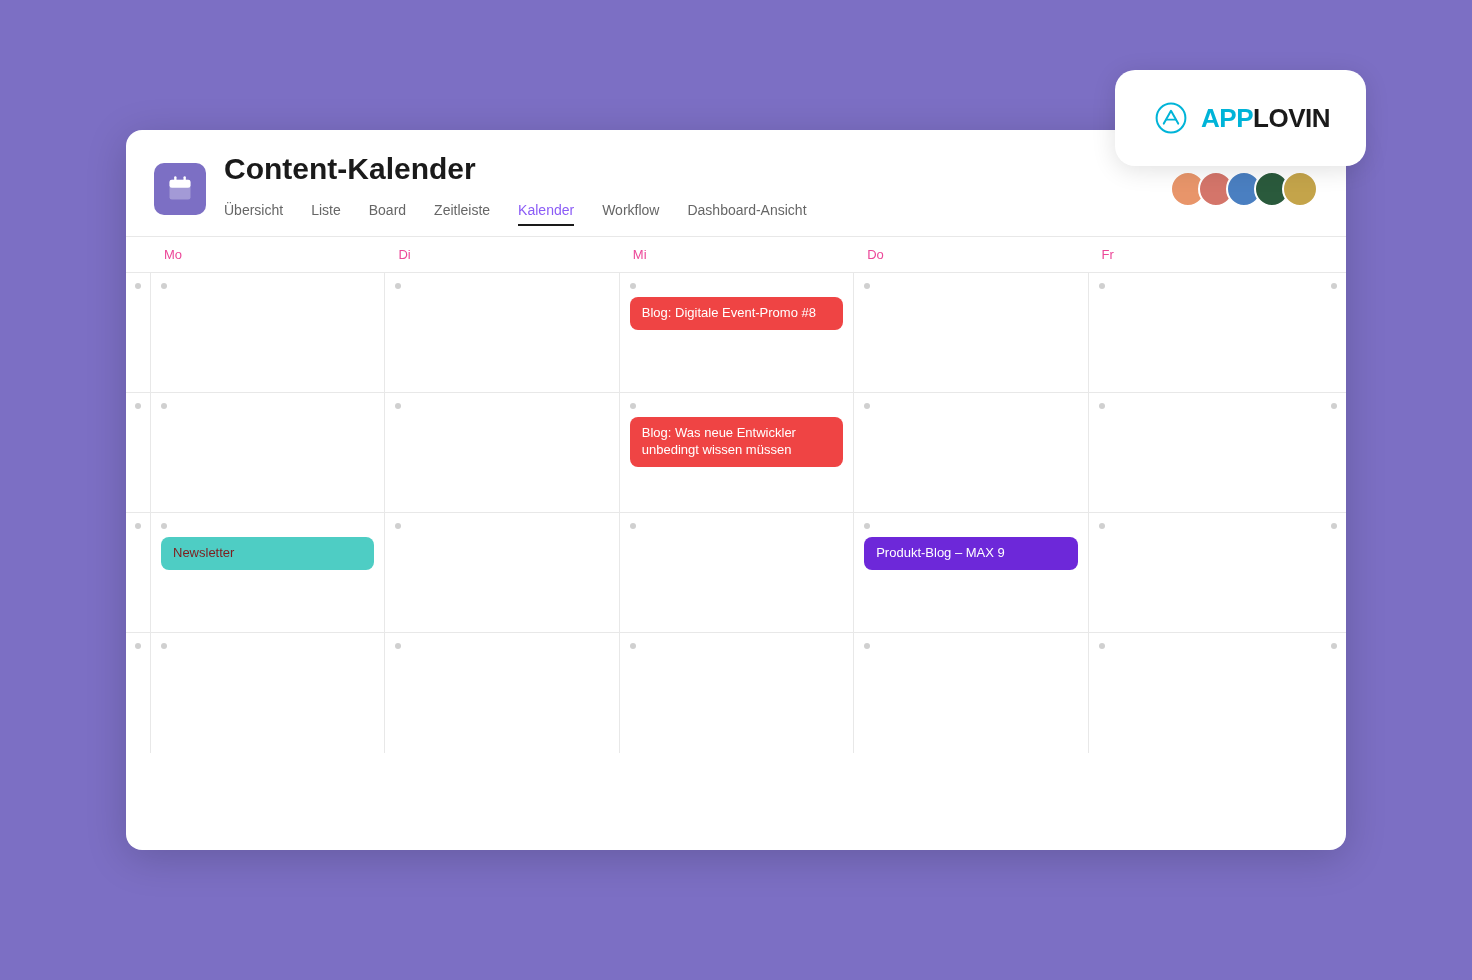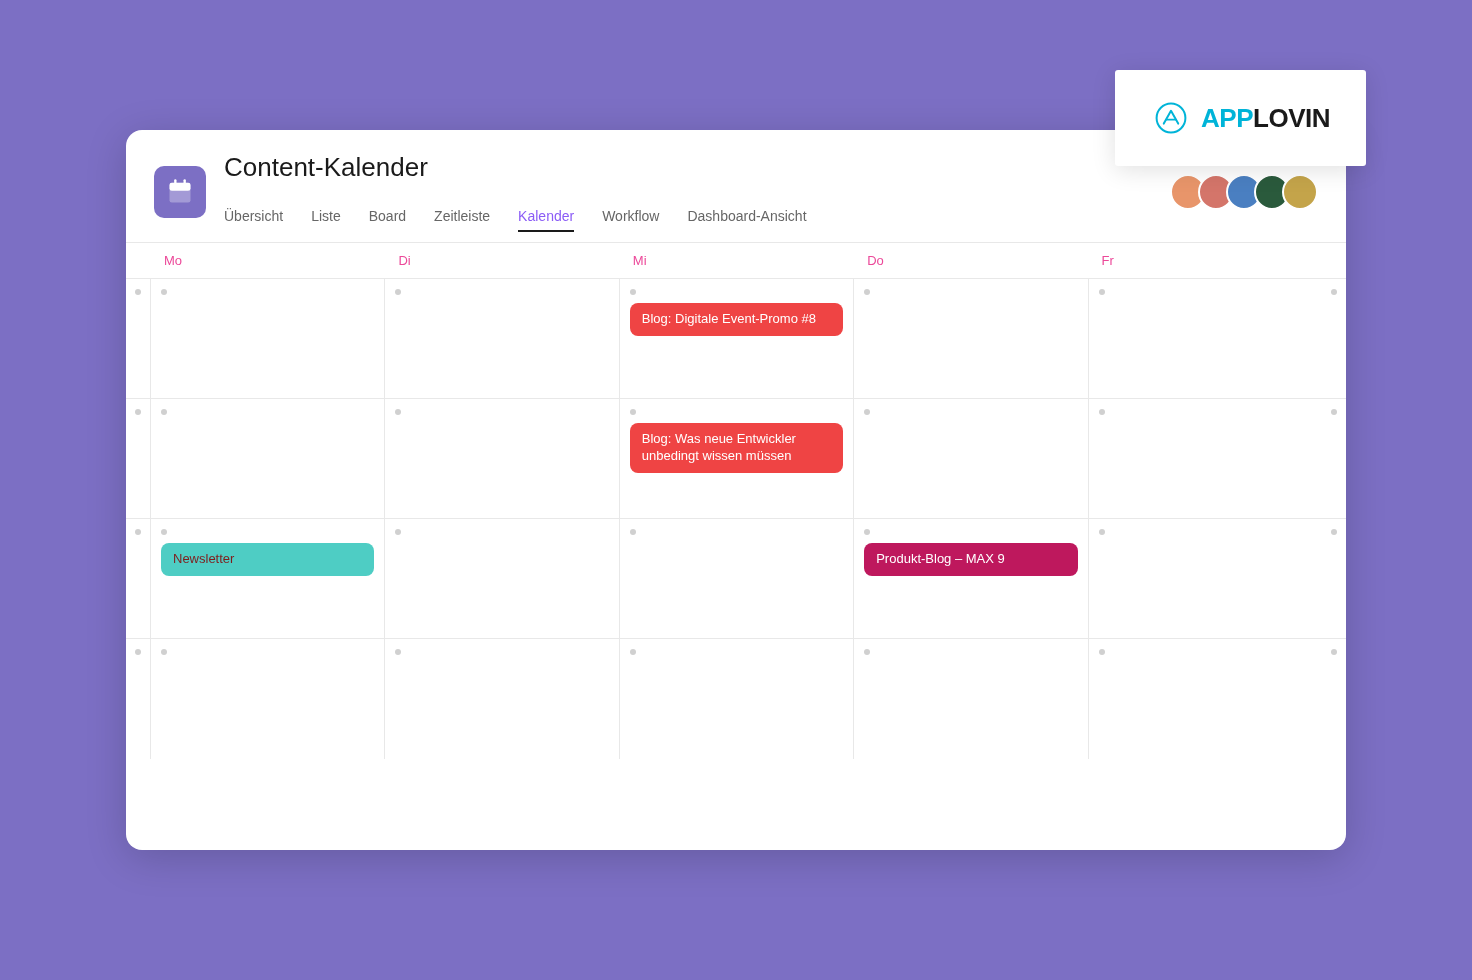--- a/index.html
+++ b/index.html
@@ -24,21 +24,21 @@
       box-shadow: 0 8px 40px rgba(0,0,0,0.18);
       overflow: visible;
     }
 
     
     .applovin-card {
       position: absolute;
       top: -60px;
       right: -20px;
       background: #ffffff;
-      border-radius: 3px;
+      border-radius: 20px;
       padding: 28px 36px;
       box-shadow: 0 4px 24px rgba(0,0,0,0.12);
       display: flex;
       align-items: center;
       gap: 12px;
       z-index: 10;
     }
 
     .applovin-logo {
       display: flex;
@@ -86,24 +86,24 @@
       width: 28px;
       height: 28px;
       fill: white;
     }
 
     .title-nav {
       flex: 1;
     }
 
     .page-title {
-      font-size: 26px;
-      font-weight: 400;
+      font-size: 30px;
+      font-weight: 700;
       color: #1a1a1a;
-      margin-bottom: 25px;
+      margin-bottom: 16px;
     }
 
     .nav-tabs {
       display: flex;
       gap: 28px;
       align-items: flex-start;
     }
 
     .nav-tab {
       font-size: 14px;
@@ -220,21 +220,21 @@
       padding: 8px 12px;
       font-size: 13px;
       font-weight: 500;
       color: white;
       cursor: pointer;
       line-height: 1.3;
     }
 
     .event-chip.blue { background: #ef4444; }
     .event-chip.teal { background: #4ecdc4; color: #7f1d1d; }
-    .event-chip.purple { background: #be185d; }
+    .event-chip.purple { background: #6d28d9; }
 
     
     .cal-right-dots {
       display: flex;
       flex-direction: column;
       padding-top: 10px;
       align-items: center;
       gap: 18px;
     }
   </style>

